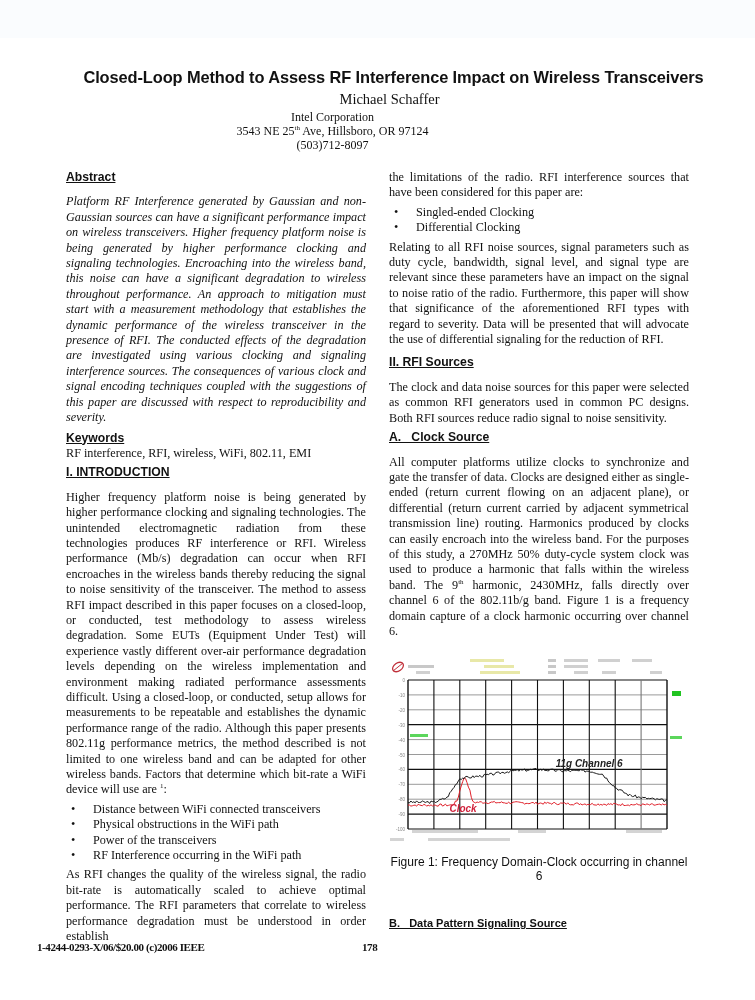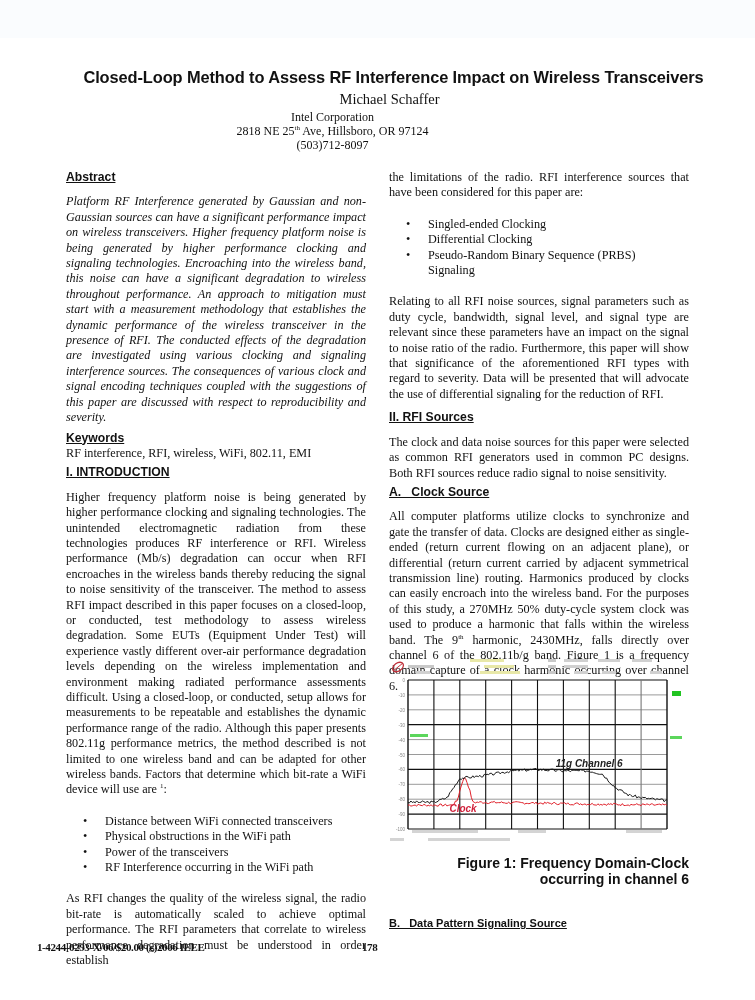--- a/index.html
+++ b/index.html
@@ -7,37 +7,37 @@
          font-family: "Liberation Serif", serif; color: #111; }
   .topbar { position: absolute; left: 0; top: 0; width: 755px; height: 38px; background: #fafcfe; }
   .title { position: absolute; top: 68px; left: 16px; width: 755px; text-align: center;
            font-family: "Liberation Sans", sans-serif; font-weight: bold; font-size: 16.4px; letter-spacing: -0.1px; }
   .author { position: absolute; top: 91px; left: 0; width: 755px; text-align: center; font-size: 14.5px; padding-left: 12px; }
   .affil { position: absolute; left: 0; width: 665px; text-align: center; font-size: 12px; }
   .col { position: absolute; width: 300px; font-size: 12.2px; line-height: 15.4px; }
   .col p { margin: 0; text-align: justify; text-align-last: auto; }
   .h { font-family: "Liberation Sans", sans-serif; font-weight: bold; font-size: 12.2px; margin: 0; text-decoration: underline; }
   .abstract { font-style: italic; }
-  ul.bul { list-style: none; margin: 16px; padding: 0; }
+  ul.bul { list-style: none; margin: 4px; padding: 0; }
   ul.bul li { position: relative; padding-left: 23px; }
   ul.bul li::before { content: "\2022"; position: absolute; left: 1px; }
   sup { font-size: 7px; line-height: 0; vertical-align: super; }
-  .caption { font-family: "Liberation Sans", sans-serif; font-weight: bold; font-size: 14px; text-align: right; }
+  .caption { font-family: "Liberation Sans", sans-serif; font-weight: normal; font-size: 12px; text-align: center; }
   .footer { position: absolute; top: 941px; font-family: "Liberation Serif", serif; font-weight: bold; font-size: 11px; letter-spacing: -0.4px; }
   svg text { font-family: "Liberation Sans", sans-serif; }
 </style>
 </head>
 <body>
 
 <div class="topbar"></div>
 
 <div class="title">Closed-Loop Method to Assess RF Interference Impact on Wireless Transceivers</div>
 <div class="author">Michael Schaffer</div>
 <div class="affil" style="top:110px">Intel Corporation</div>
-<div class="affil" style="top:124px"><span>2818 NE 25</span><sup>th</sup><span> Ave, Hillsboro, OR 97124</span></div>
+<div class="affil" style="top:124px"><span>3543 NE 25</span><sup>th</sup><span> Ave, Hillsboro, OR 97124</span></div>
 <div class="affil" style="top:138px">(503)712-8097</div>
 
 <div class="col" style="left:66px; top:170px;">
   <div class="h">Abstract</div>
   <p class="abstract" style="margin-top:9px">Platform RF Interference generated by Gaussian and non-Gaussian sources can have a significant performance impact on wireless transceivers. Higher frequency platform noise is being generated by higher performance clocking and signaling technologies. Encroaching into the wireless band, this noise can have a significant degradation to wireless throughout performance. An approach to mitigation must start with a measurement methodology that establishes the dynamic performance of the wireless transceiver in the presence of RFI. The conducted effects of the degradation are investigated using various clocking and signaling interference sources. The consequences of various clock and signal encoding techniques coupled with the suggestions of this paper are discussed with respect to reproducibility and severity.</p>
   <div class="h" style="margin-top:5px">Keywords</div>
   <p style="margin-top:0">RF interference, RFI, wireless, WiFi, 802.11, EMI</p>
   <div class="h" style="margin-top:4px">I. INTRODUCTION</div>
   <p style="margin-top:9px"><span>Higher frequency platform noise is being generated by higher performance clocking and signaling technologies. The unintended electromagnetic radiation from these technologies produces RF interference or RFI. Wireless performance (Mb/s) degradation can occur when RFI encroaches in the wireless bands thereby reducing the signal to noise sensitivity of the transceiver. The method to assess RFI impact described in this paper focuses on a closed-loop, or conducted, test methodology to assess wireless degradation. Some EUTs (Equipment Under Test) will experience vastly different over-air performance degradation levels depending on the wireless implementation and environment making radiated performance assessments difficult. Using a closed-loop, or conducted, setup allows for measurements to be repeatable and establishes the dynamic performance range of the radio. Although this paper presents 802.11g performance metrics, the method described is not limited to one wireless band and can be adapted for other wireless bands. Factors that determine which bit-rate a WiFi device will use are </span><sup>1</sup><span>:</span></p>
   <ul class="bul">
@@ -47,21 +47,20 @@
     <li>RF Interference occurring in the WiFi path</li>
   </ul>
   <p>As RFI changes the quality of the wireless signal, the radio bit-rate is automatically scaled to achieve optimal performance. The RFI parameters that correlate to wireless performance degradation must be understood in order establish</p>
 </div>
 
 <div class="col" style="left:389px; top:170px;">
   <p>the limitations of the radio. RFI interference sources that have been considered for this paper are:</p>
   <ul class="bul">
     <li>Singled-ended Clocking</li>
     <li>Differential Clocking</li>
-    <li>Pseudo-Random Binary Sequence (PRBS) Signaling</li>
   </ul>
   <p>Relating to all RFI noise sources, signal parameters such as duty cycle, bandwidth, signal level, and signal type are relevant since these parameters have an impact on the signal to noise ratio of the radio. Furthermore, this paper will show that significance of the aforementioned RFI types with regard to severity. Data will be presented that will advocate the use of differential signaling for the reduction of RFI.</p>
   <div class="h" style="margin-top:8px">II. RFI Sources</div>
   <p style="margin-top:9px">The clock and data noise sources for this paper were selected as common RFI generators used in common PC designs. Both RFI sources reduce radio signal to noise sensitivity.</p>
   <div class="h" style="margin-top:4px; white-space:pre">A.   Clock Source</div>
   <p style="margin-top:9px"><span>All computer platforms utilize clocks to synchronize and gate the transfer of data. Clocks are designed either as single-ended (return current flowing on an adjacent plane), or differential (return current carried by adjacent symmetrical transmission line) routing. Harmonics produced by clocks can easily encroach into the wireless band. For the purposes of this study, a 270MHz 50% duty-cycle system clock was used to produce a harmonic that falls within the wireless band. The 9</span><sup>th</sup><span> harmonic, 2430MHz, falls directly over channel 6 of the 802.11b/g band. Figure 1 is a frequency domain capture of a clock harmonic occurring over channel 6.</span></p>
 </div>
 
 <svg id="fig1" style="position:absolute; left:388px; top:657px;" width="300" height="190" viewBox="0 0 300 190">
   <g id="fig-header">

